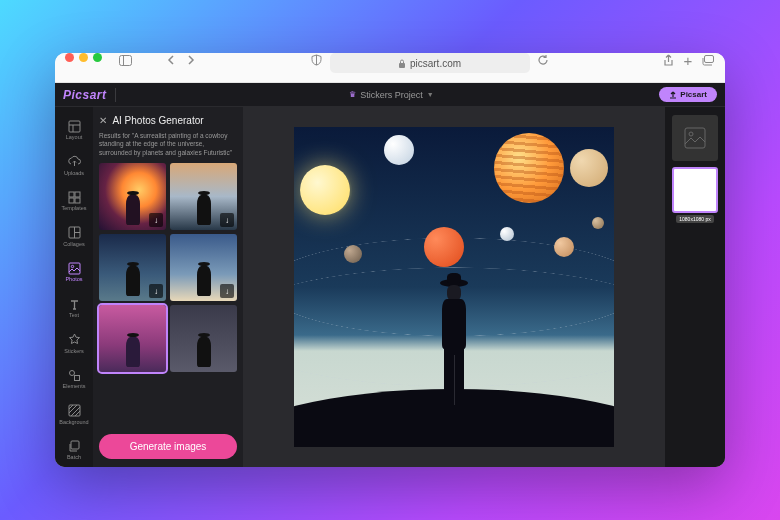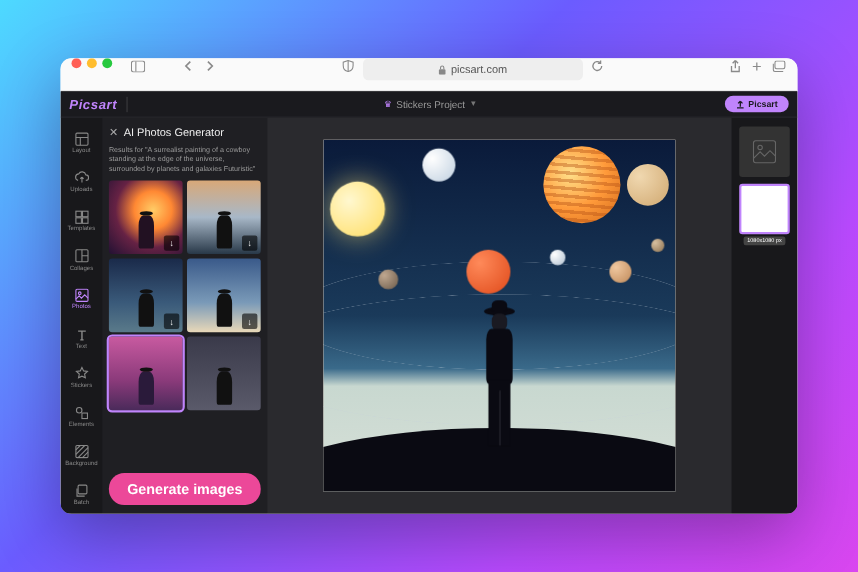--- a/index.html
+++ b/index.html
@@ -26,21 +26,21 @@
 .sb-ic{width:14px;height:14px;display:flex;align-items:center;justify-content:center}
 .sb-lbl{font-size:5.5px;text-align:center;line-height:1}
 .panel{width:150px;background:#1f1f23;display:flex;flex-direction:column;padding:8px 6px}
 .panel-hd{display:flex;align-items:center;gap:5px;margin-bottom:6px}
 .close-x{color:#aaa;font-size:10px;cursor:pointer}
 .panel-title{color:#eee;font-size:10px;font-weight:500}
 .results-txt{color:#999;font-size:6.5px;line-height:1.3;margin-bottom:6px}
 .thumbs{display:grid;grid-template-columns:1fr 1fr;gap:4px;margin-bottom:6px}
 .thumb{aspect-ratio:1;border-radius:3px;overflow:hidden;position:relative;cursor:pointer}
 .thumb.sel{outline:2px solid #c084fc}
-.gen-btn{background:#ec4899;color:#fff;border:none;border-radius:14px;padding:7px;font-size:13px;font-weight:700;cursor:pointer;margin-top:auto}
+.gen-btn{background:#ec4899;color:#fff;border:none;border-radius:14px;padding:7px;font-size:10px;font-weight:400;cursor:pointer;margin-top:auto}
 .canvas{flex:1;background:#2a2a2e;display:flex;align-items:center;justify-content:center;position:relative}
 .art{width:320px;height:320px;background:#f0ebe0;position:relative;overflow:hidden}
 .right-panel{width:60px;background:#18181b;display:flex;flex-direction:column;align-items:center;padding-top:8px;gap:6px}
 .rp-thumb{width:46px;height:46px;border-radius:3px;background:#333;cursor:pointer}
 .rp-thumb.white{background:#fff;border:2px solid #c084fc}
 .rp-lbl{background:#444;color:#fff;font-size:5px;padding:1px 3px;border-radius:2px;margin-top:-4px}
 
 .sky{position:absolute;inset:0;background:linear-gradient(180deg,#0a1a3a 0%,#1a3a5a 50%,#3a6a8a 65%,#c8d8d0 70%,#d8e0d8 100%)}
 .ground{position:absolute;bottom:0;left:-20%;right:-20%;height:18%;background:#0a0a12;border-radius:50% 50% 0 0/100% 100% 0 0}
 .cowboy{position:absolute;bottom:12%;left:50%;transform:translateX(-50%);width:50px;height:130px}

